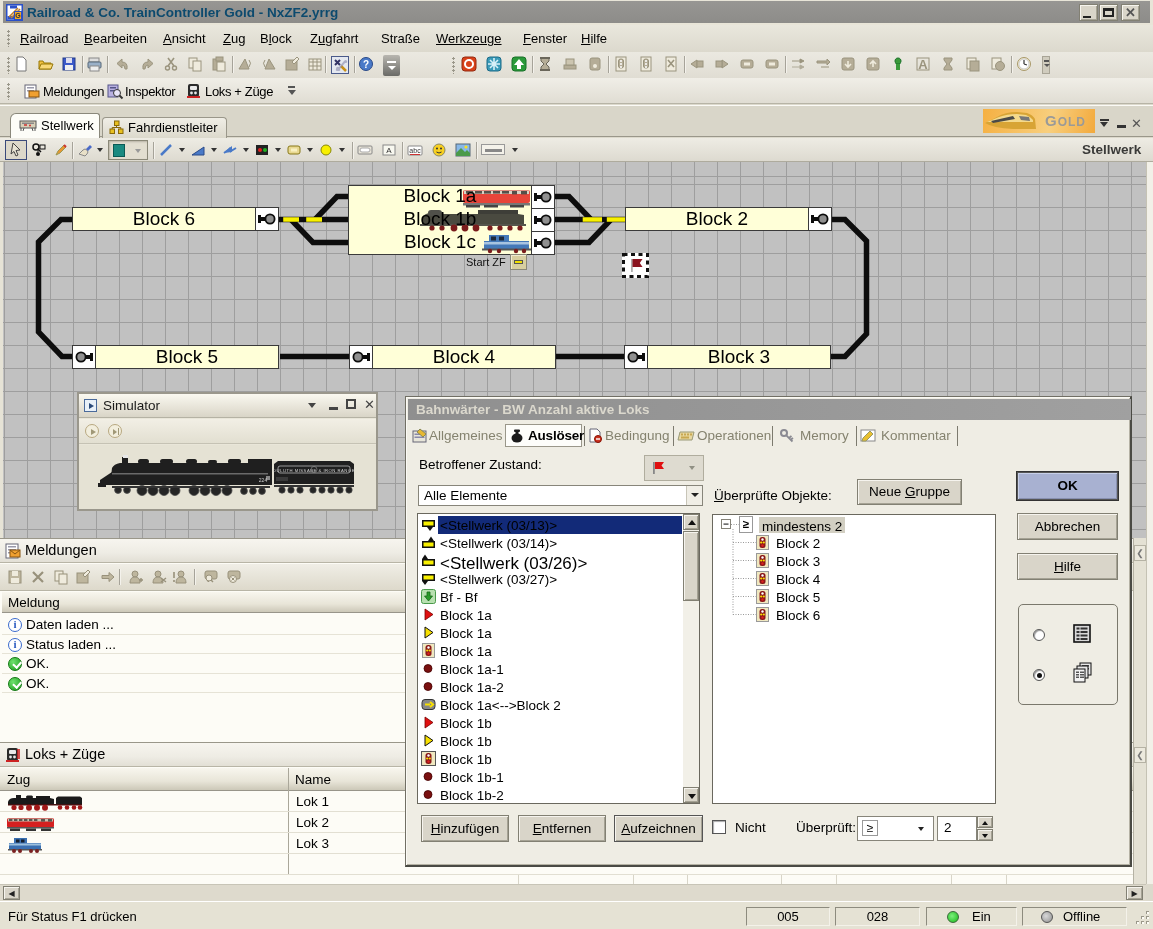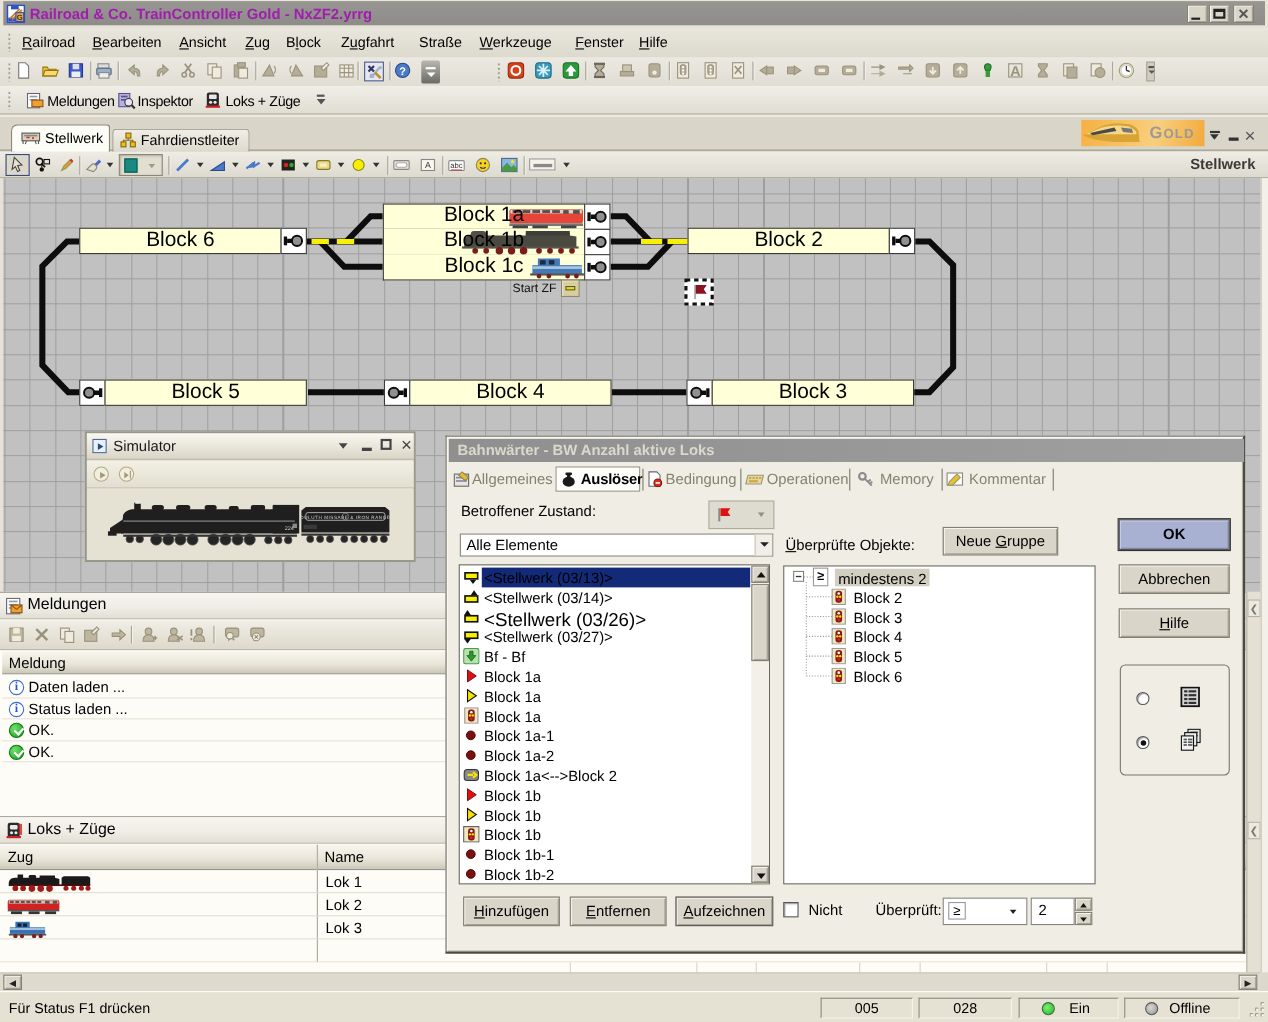--- a/index.html
+++ b/index.html
@@ -36,41 +36,41 @@
 
   <svg class="abs" style="left:6px;top:4px" width="17" height="17" viewBox="0 0 17 17">
     <rect x="0" y="0" width="17" height="17" fill="#2a50c8"></rect>
     <rect x="1.5" y="1.5" width="14" height="14" fill="#fff"></rect>
     <rect x="4" y="1.5" width="7" height="3" fill="#2a50c8"></rect>
     <rect x="1.5" y="12" width="7" height="3.5" fill="#2a50c8"></rect>
     <path d="M3,13 L12,4 M5,14 L14,5" stroke="#c08030" stroke-width="1.6"></path>
     <rect x="8.5" y="7.5" width="7" height="8" fill="#f0a828" stroke="#2a50c8" stroke-width="1"></rect>
     <text x="12" y="14" font-size="7" font-weight="bold" fill="#333" text-anchor="middle">G</text>
   </svg>
-  <div class="abs" style="left:27px;top:5px;font-weight:bold;font-size:13.5px;color:#a21caf;">Railroad &amp; Co. TrainController Gold - NxZF2.yrrg</div>
+  <div class="abs" style="left:27px;top:5px;font-weight:bold;font-size:13.5px;color:#0c4a6e;">Railroad &amp; Co. TrainController Gold - NxZF2.yrrg</div>
 
   <div class="abs btn3d" style="left:1079px;top:4px;width:19px;height:17px;">
       <div class="abs" style="left:3px;top:11px;width:8px;height:2px;background:#222;"></div>
     </div>
   <div class="abs btn3d" style="left:1099px;top:4px;width:19px;height:17px;">
       <div class="abs" style="left:3px;top:3px;width:11px;height:9px;border:2px solid #222;border-top-width:3px;"></div>
     </div>
   <div class="abs btn3d" style="left:1121px;top:4px;width:19px;height:17px;font-size:13px;color:#555;text-align:center;line-height:15px;font-weight:bold;">✕</div>
 </div>
 
 <div class="abs" id="menubar" style="left:0;top:25px;width:1153px;height:27px;background:linear-gradient(#e9e7dd,#dcd9cd);">
   <div class="abs" style="left:7px;top:5px;width:3px;height:17px;background-image:radial-gradient(circle at 1.5px 1.5px,#9a978a 1px,transparent 1.2px);background-size:3px 4px;"></div>
   <div class="abs" style="left:20px;top:6px;"><span class="u">R</span>ailroad</div>
   <div class="abs" style="left:84px;top:6px;"><span class="u">B</span>earbeiten</div>
   <div class="abs" style="left:163px;top:6px;"><span class="u">A</span>nsicht</div>
   <div class="abs" style="left:223px;top:6px;"><span class="u">Z</span>ug</div>
   <div class="abs" style="left:260px;top:6px;">B<span class="u">l</span>ock</div>
   <div class="abs" style="left:310px;top:6px;">Z<span class="u">u</span>gfahrt</div>
   <div class="abs" style="left:381px;top:6px;">Straße</div>
-  <div class="abs" style="left:436px;top:6px;"><span class="u">W</span>erkzeuge</div>
+  <div class="abs" style="left:436px;top:6px;text-decoration:underline;"><span class="u">W</span>erkzeuge</div>
   <div class="abs" style="left:523px;top:6px;"><span class="u">F</span>enster</div>
   <div class="abs" style="left:581px;top:6px;"><span class="u">H</span>ilfe</div>
 </div>
 
 <div class="abs" id="toolbar1" style="left:0;top:52px;width:1153px;height:26px;background:linear-gradient(#ebe9e1,#e0ddd3);">
   <div class="abs" style="left:7px;top:5px;width:3px;height:17px;background-image:radial-gradient(circle at 1.5px 1.5px,#9a978a 1px,transparent 1.2px);background-size:3px 4px;"></div>
   <div id="tb1icons">
       <span class="abs" style="left:13px;top:4px;width:18px;height:18px;"><svg width="17" height="17" viewBox="0 0 17 17">
           <path d="M4,1 L10,1 L13,4 L13,15 L4,15Z" fill="#fff" stroke="#777"></path>
         </svg></span>

